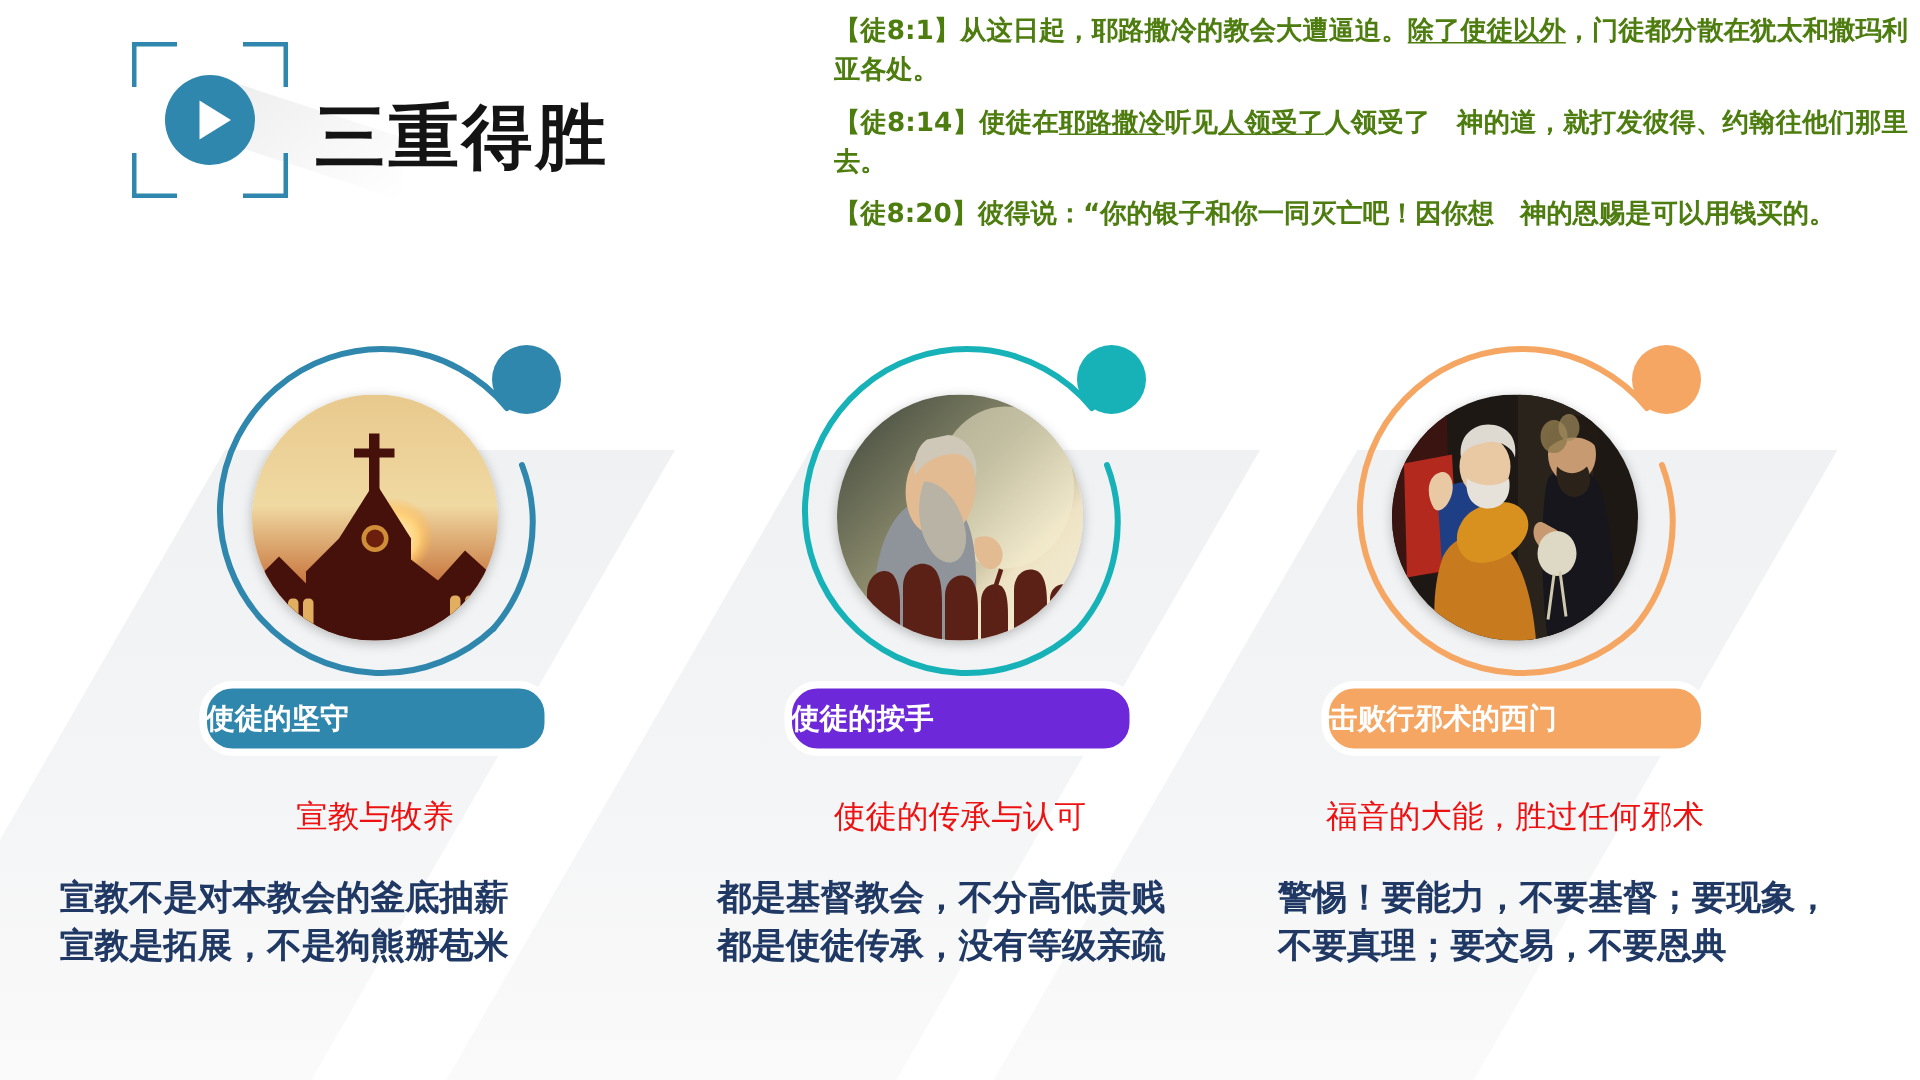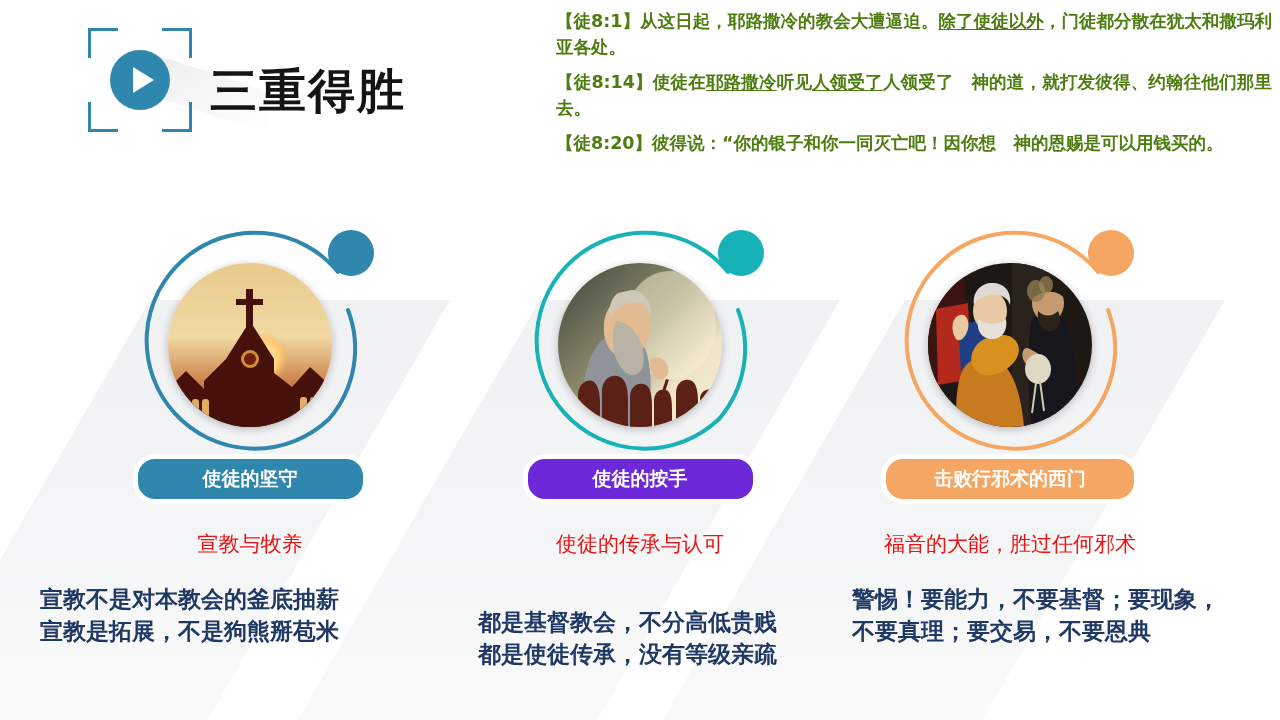--- a/index.html
+++ b/index.html
@@ -73,42 +73,42 @@
   }
   .photo{
     position:absolute;left:50%;top:50%;transform:translate(-50%,-50%);
     width:164px;height:164px;border-radius:50%;overflow:hidden;
     box-shadow:0 2px 8px rgba(0,0,0,.25);
   }
   .photo svg{display:block;}
 
   .pill{
     position:relative;margin:-22px auto 0;width:225px;height:40px;border-radius:22px;
-    display:flex;align-items:center;justify-content:center;z-index:5;
+    display:flex;align-items:center;z-index:5;
     border:5px solid #ffffff;box-sizing:content-box;
   }
   .pill span{
     color:#ffffff;font-size:19px;font-weight:bold;white-space:nowrap;
     font-family:"DejaVu Sans","Liberation Sans",sans-serif;
   }
   .col.c3 .pill{width:248px;}
 
   .red-cap{
     margin-top:26px;text-align:center;color:#ee1111;font-size:21px;font-weight:normal;
     white-space:nowrap;font-family:"DejaVu Sans","Liberation Sans",sans-serif;
   }
 
   
   .bottom{position:absolute;top:583px;left:0;width:1280px;z-index:4;display:flex;}
   .bcol{
     color:#1f3864;font-weight:bold;font-size:23px;line-height:32px;text-align:left;
     font-family:"DejaVu Sans","Liberation Sans",sans-serif;white-space:nowrap;
   }
   .bcol.b1{width:430px;margin-left:40px;}
-  .bcol.b2{width:370px;margin-left:8px;margin-top:23px;}
+  .bcol.b2{width:370px;margin-left:8px;}
   .bcol.b3{width:400px;margin-left:4px;}
   .bcol div{display:block;}
 </style>
 </head>
 <body>
 
 <div id="slide">
 
   <div class="shadow-layer">
     <div class="diag d1"></div>

